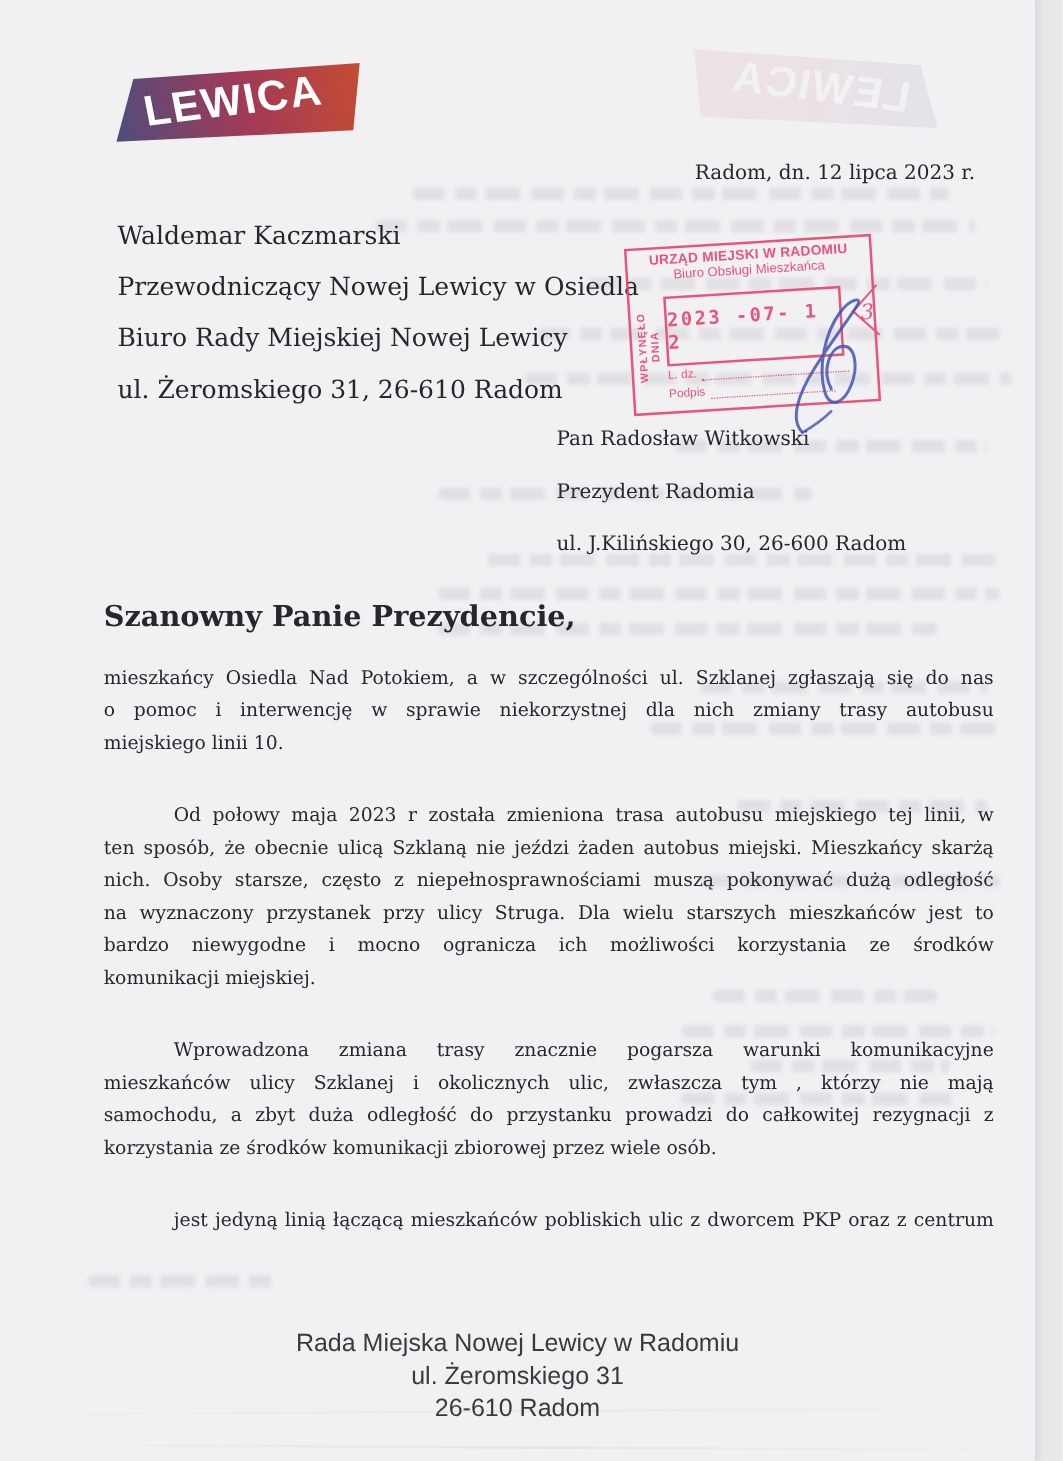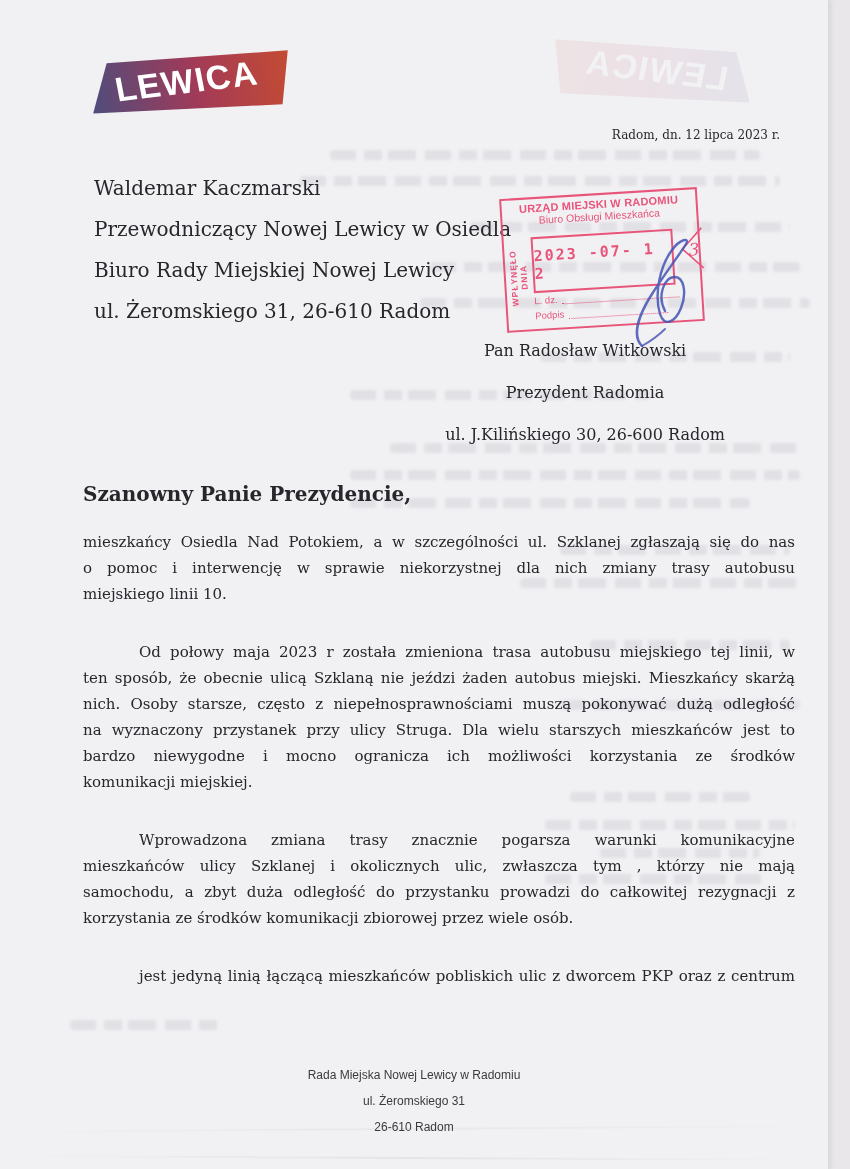--- a/index.html
+++ b/index.html
@@ -30,48 +30,48 @@
     font-family:"Liberation Sans",sans-serif;font-weight:900;font-size:34px;
     letter-spacing:1.5px;color:#fff;
   }
   .logo-ghost{
     position:absolute;left:548px;top:34px;width:207px;height:76px;z-index:1;
     transform:scaleX(-1);opacity:.08;
   }
   
   .date-line{
     position:absolute;top:128px;right:70px;z-index:2;
-    font-size:12px;color:var(--ink-text,#26262b);
+    font-size:16px;color:var(--ink-text,#26262b);
   }
   .sender{
     position:absolute;left:94px;top:168px;z-index:2;
     font-size:20px;line-height:41px;color:var(--ink-text,#26262b);
   }
   .recipient{
-    position:absolute;top:330px;right:125px;z-index:2;text-align:center;
+    position:absolute;top:330px;right:125px;z-index:2;text-align:left;
     font-size:16px;line-height:42px;color:var(--ink-text,#26262b);
   }
   
   .letter-body{
     position:absolute;left:83px;top:481px;width:712px;z-index:2;
     color:var(--ink-text,#26262b);
   }
-  .salutation{font-weight:bold;font-size:20px;line-height:26px;margin-bottom:22px;}
+  .salutation{font-weight:bold;font-size:23px;line-height:26px;margin-bottom:22px;}
   .para{margin:0;}
   .para:not(:first-child){margin-top:14px;}
   .bl{
     font-size:15px;line-height:26px;height:26px;
     text-align:justify;text-align-last:justify;
   }
   .bl.last{text-align-last:left;}
   .para.indent .bl:first-child{text-indent:56px;margin-top:32px;}
   
   .footer{
     position:absolute;left:0;top:1062px;width:828px;z-index:2;text-align:center;
-    font-family:"Liberation Sans",sans-serif;font-size:12px;line-height:26px;
+    font-family:"Liberation Sans",sans-serif;font-size:20px;line-height:26px;
     color:var(--footer-text,#3a3a3e);
   }
   
   .stamp{
     position:absolute;left:503px;top:193px;width:194px;height:130px;z-index:3;
     transform:rotate(-3.5deg);
     border:2px solid var(--stamp-ink,#e84870);
     color:var(--stamp-ink,#e84870);
     font-family:"Liberation Sans",sans-serif;
     opacity:.92;

